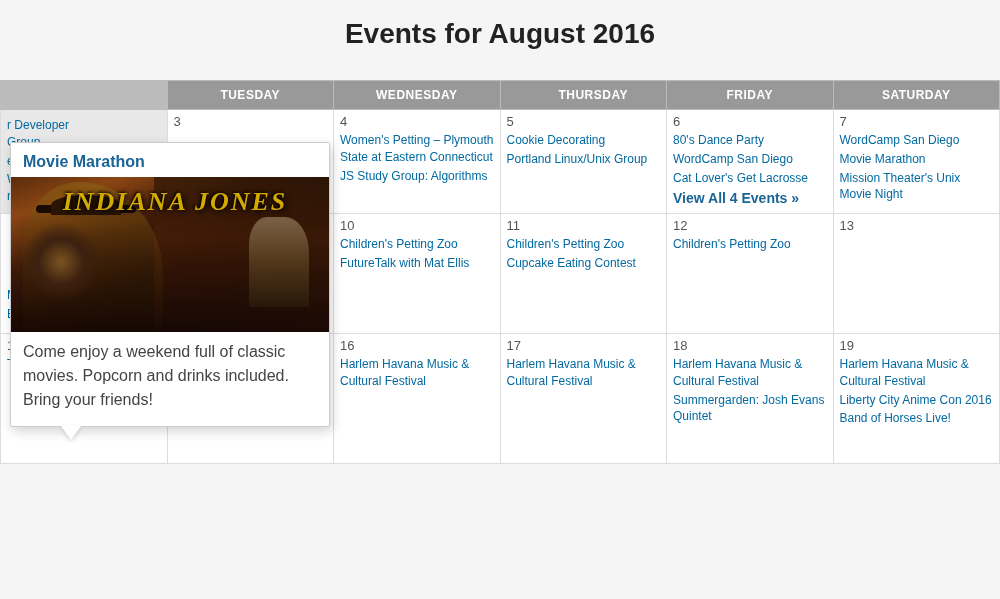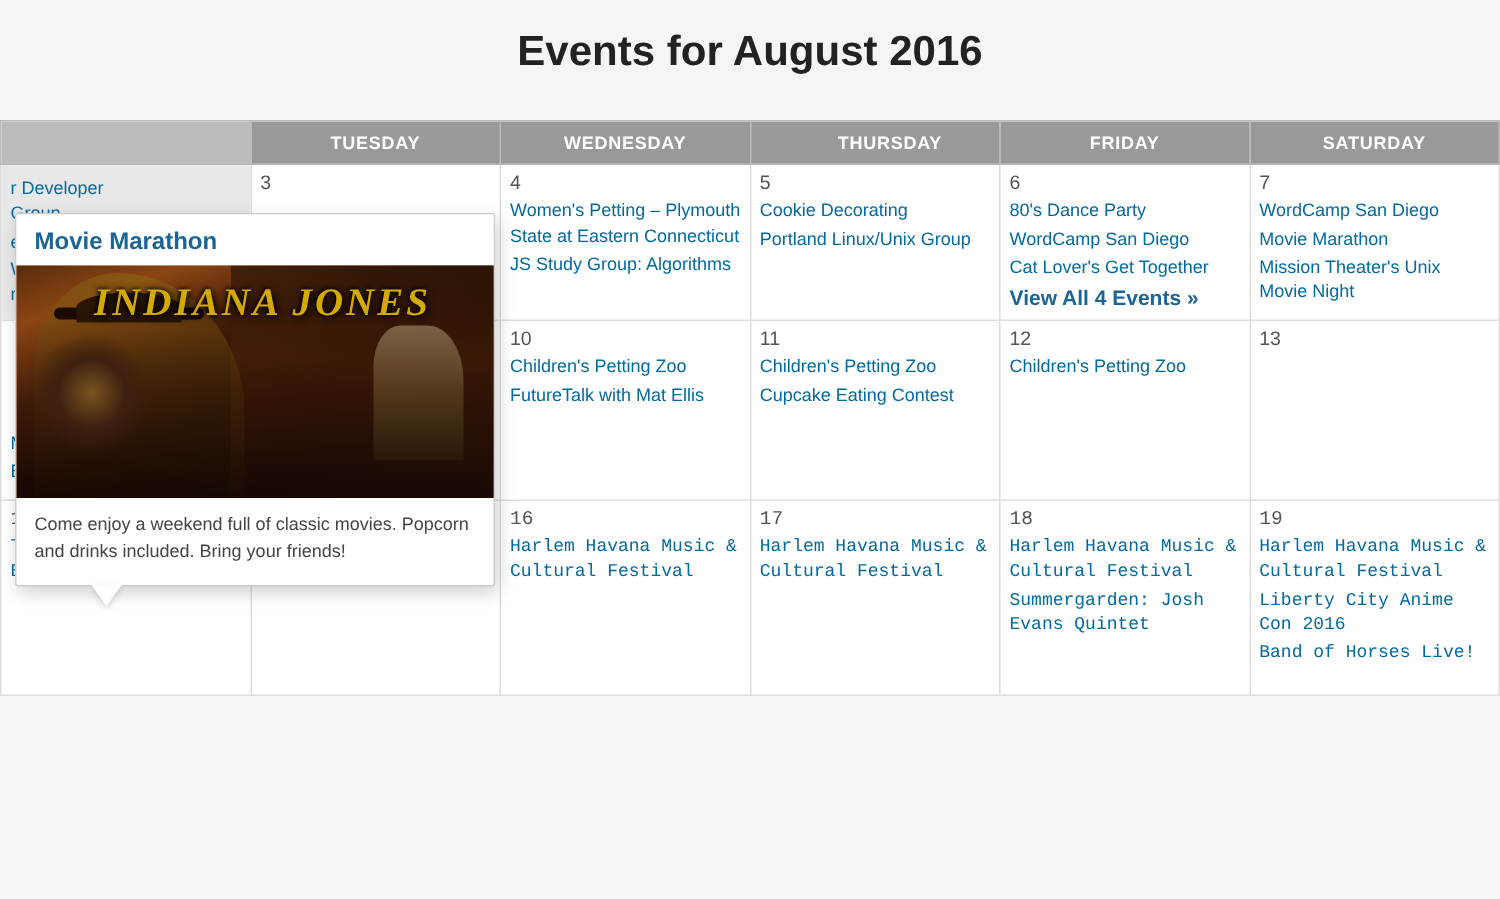--- a/index.html
+++ b/index.html
@@ -65,21 +65,21 @@
       color: #f5c518;
       text-shadow: 2px 2px 4px #000, -1px -1px 2px #000;
       font-style: italic;
       letter-spacing: 1px;
       font-family: 'Georgia', serif;
       z-index: 2;
       text-align: center;
     }
     .popup-desc {
       padding: 8px 12px 4px;
-      font-size: 12px;
+      font-size: 16px;
       color: #444;
       line-height: 1.5;
     }
     .popup-tail {
       position: absolute;
       bottom: -14px;
       left: 50px;
       width: 0;
       height: 0;
       border-left: 10px solid transparent;
@@ -207,21 +207,21 @@
         </td>
         <td>
           <div class="day-num">5</div>
           <a class="event-link">Cookie Decorating</a>
           <a class="event-link">Portland Linux/Unix Group</a>
         </td>
         <td>
           <div class="day-num">6</div>
           <a class="event-link">80's Dance Party</a>
           <a class="event-link">WordCamp San Diego</a>
-          <a class="event-link">Cat Lover's Get Together</a>
+          <a class="event-link">Cat Lover's Get Lacrosse</a>
           <a class="view-all">View All 4 Events »</a>
         </td>
         <td>
           <div class="day-num">7</div>
           <a class="event-link">WordCamp San Diego</a>
           <a class="event-link">Movie Marathon</a>
           <a class="event-link">Mission Theater's Unix Movie Night</a>
         </td>
       </tr>
 
@@ -247,21 +247,21 @@
         </td>
         <td>
           <div class="day-num">12</div>
           <a class="event-link">Children's Petting Zoo</a>
         </td>
         <td>
           <div class="day-num">13</div>
         </td>
       </tr>
 
-      <tr style="height:130px;font-family:Liberation Mono, monospace;">
+      <tr style="height:130px;">
         <td>
           <div class="day-num">14</div>
           <a class="event-link">The Inaugural Brooklyn Mile</a>
         </td>
         <td>
           <div class="day-num">15</div>
           <a class="event-link">Harlem Havana Music &amp; Cultural Festival</a>
         </td>
         <td>
           <div class="day-num">16</div>

